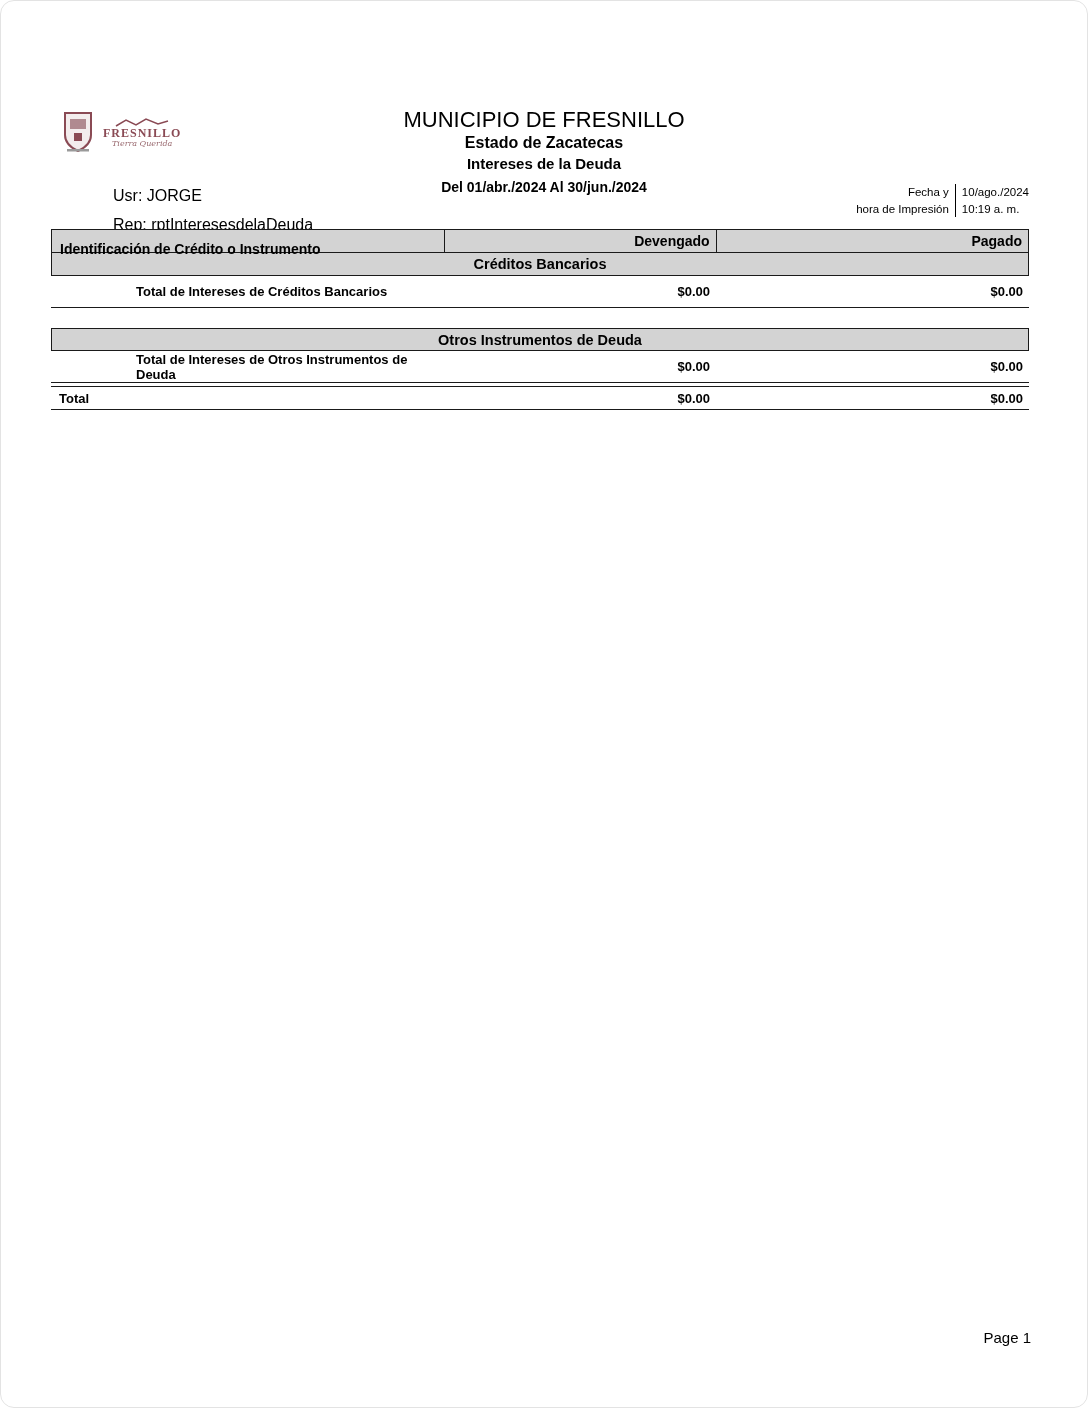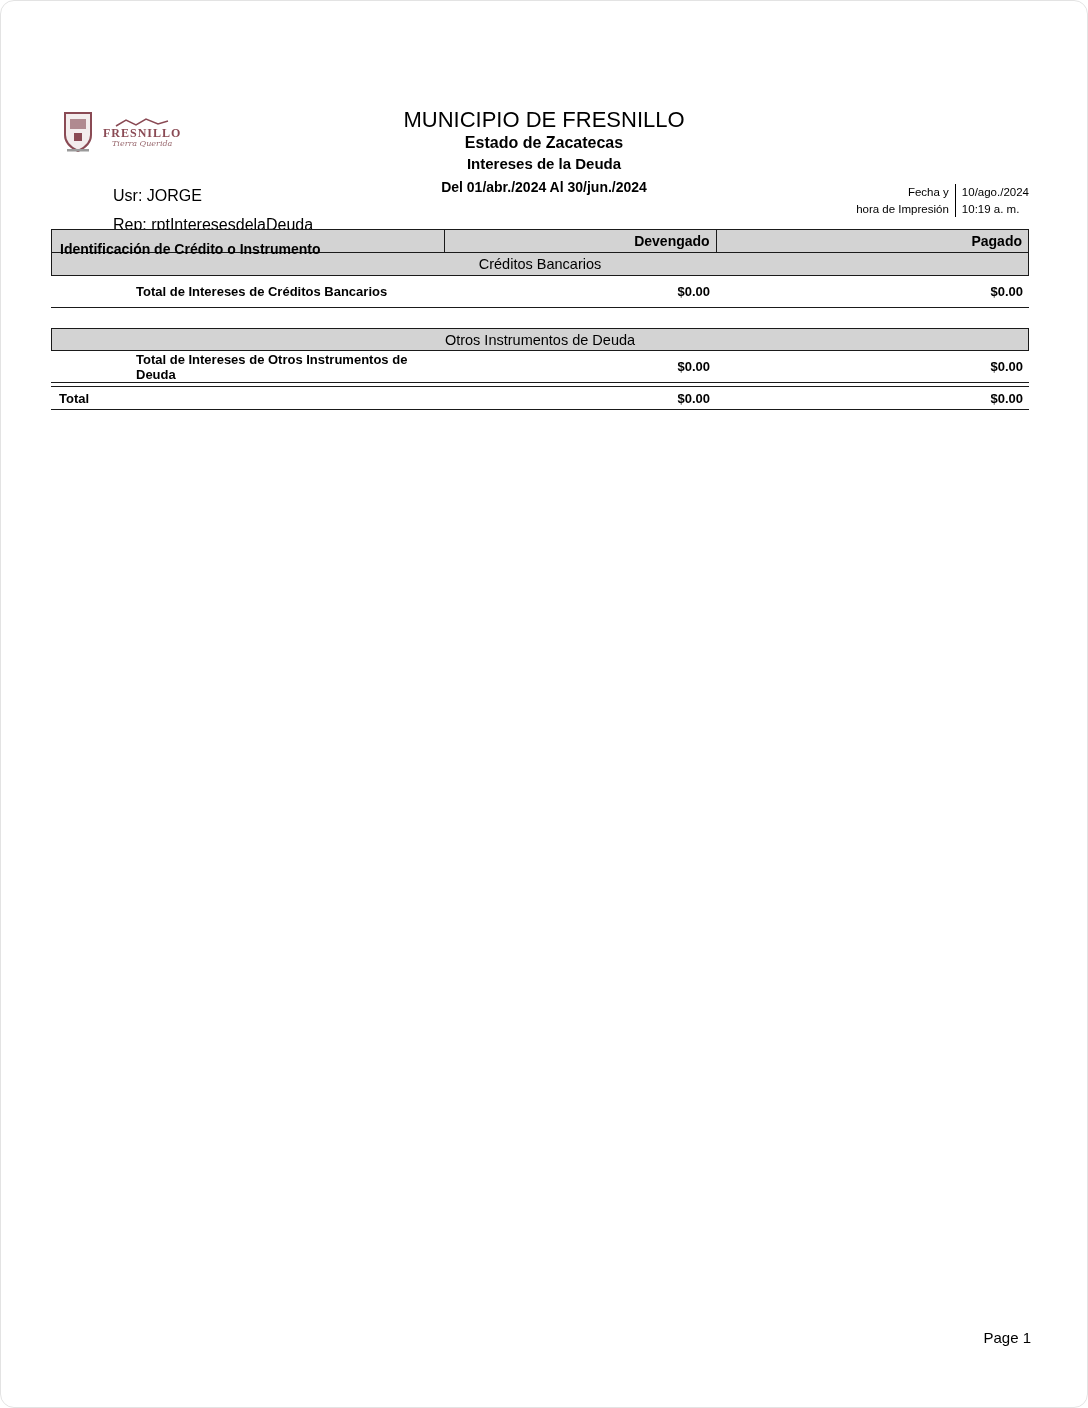--- a/index.html
+++ b/index.html
@@ -96,21 +96,21 @@
     font-size: 14px;
   }
   .col1 { width: 393px; padding: 0 8px; text-align: left; margin-top: 16px; }
   .col2 { width: 272px; padding: 0 6px; text-align: right; border-left: 1px solid #1a1a1a; }
   .col3 { width: 313px; padding: 0 6px; text-align: right; border-left: 1px solid #1a1a1a; }
   .thead-row .col2, .thead-row .col3 { align-self: stretch; display: flex; align-items: center; justify-content: flex-end; }
 
   .section-banner {
     background: #d3d3d3;
     text-align: center;
-    font-weight: normal;
+    font-weight: bold;
     font-size: 14.5px;
     height: 23px;
     line-height: 23px;
   }
   .banner-attached {
     border-left: 1px solid #1a1a1a;
     border-right: 1px solid #1a1a1a;
     border-bottom: 1px solid #1a1a1a;
   }
   .banner-standalone {

